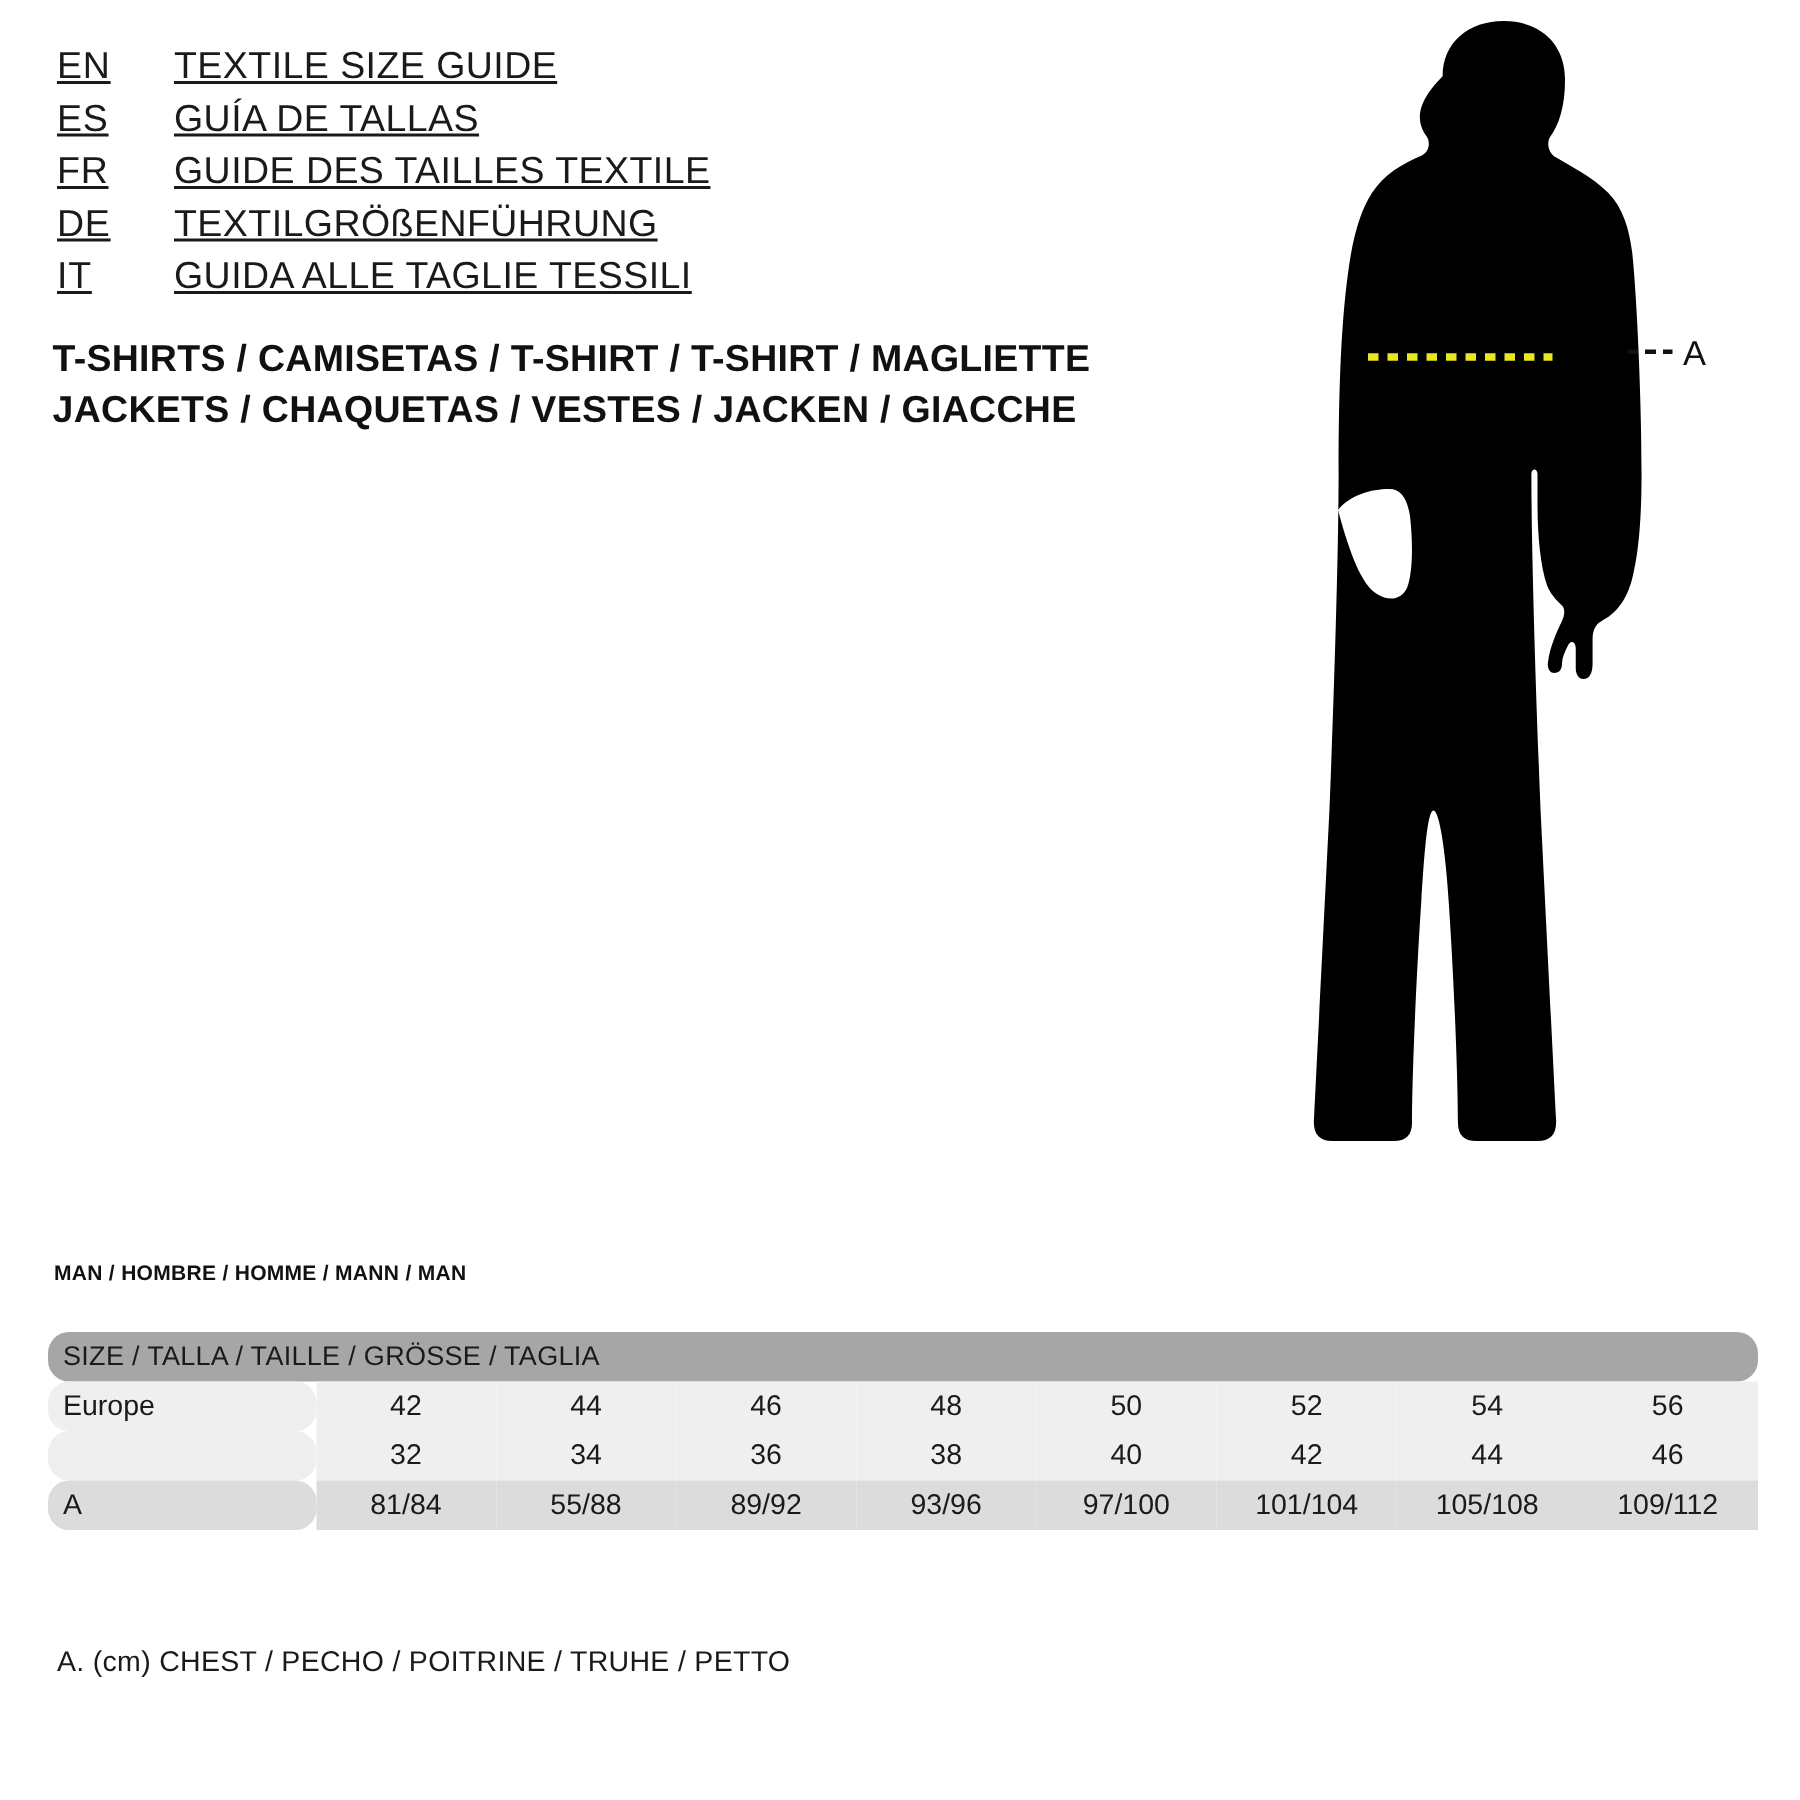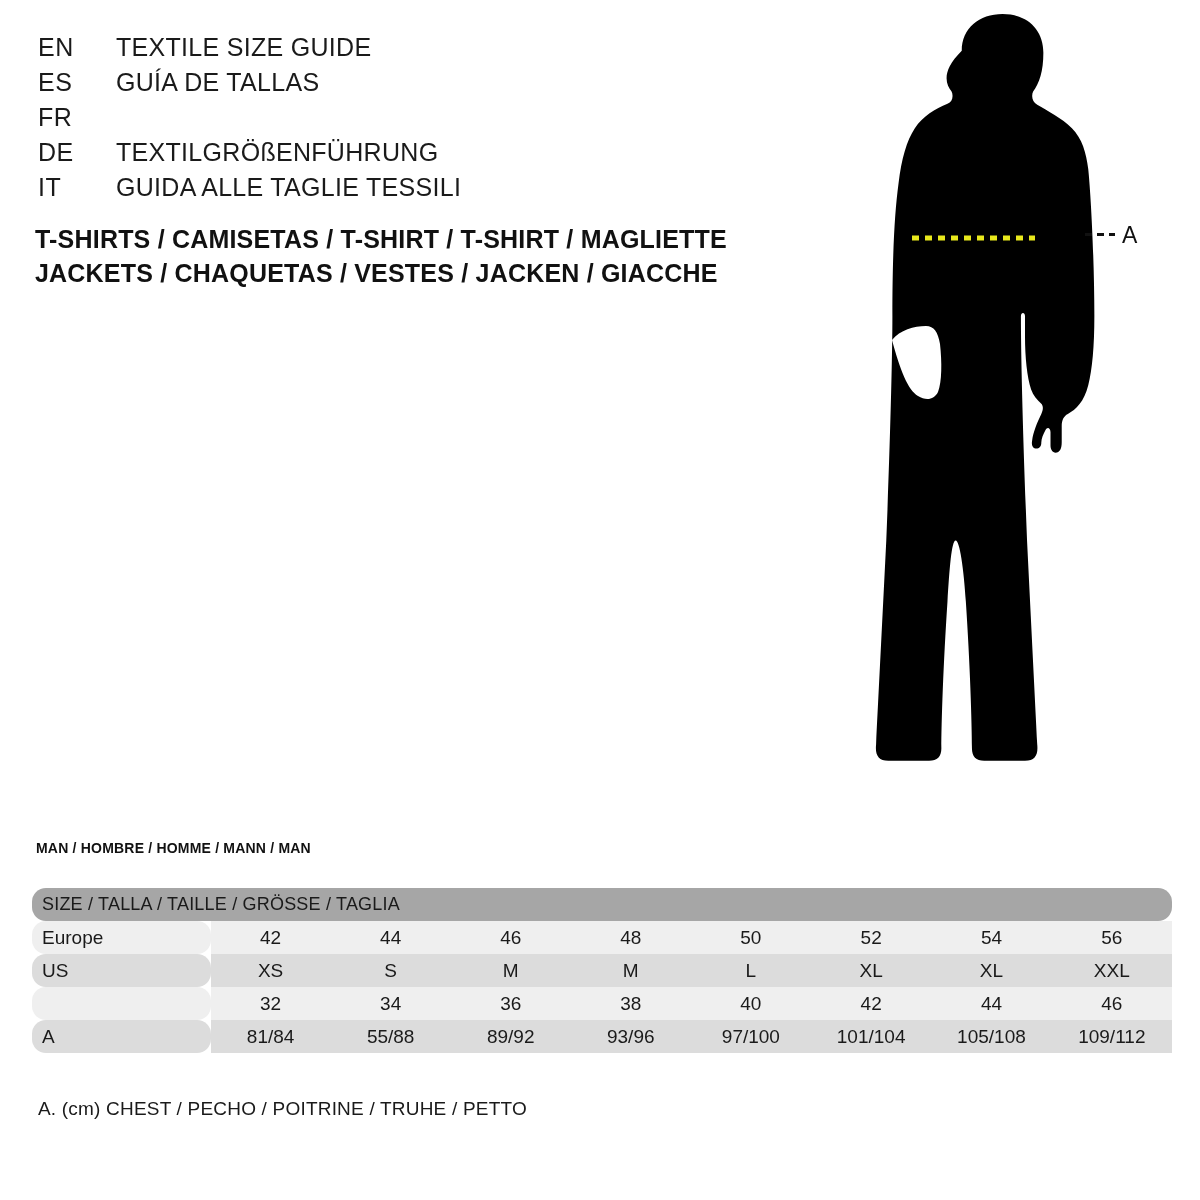--- a/index.html
+++ b/index.html
@@ -18,22 +18,23 @@
 
   
   .lang-block {
     position: absolute;
     left: 38px;
     top: 30px;
     width: 740px;
   }
   .lang-row {
     display: flex;
-    align-items: center;
+    align-items: flex-start;
     height: 35px;
+    text-decoration: underline;
   }
   .lang-code {
     width: 78px;
     font-size: 25px;
     letter-spacing: 0.5px;
     color: #1a1a1a;
   }
   .lang-text {
     font-size: 25px;
     letter-spacing: 0.3px;
@@ -139,20 +140,21 @@
   <div class="lang-row">
     <span class="lang-code">EN</span>
     <span class="lang-text">TEXTILE SIZE GUIDE</span>
   </div>
   <div class="lang-row">
     <span class="lang-code">ES</span>
     <span class="lang-text">GUÍA DE TALLAS</span>
   </div>
   <div class="lang-row">
     <span class="lang-code">FR</span>
+    <span class="lang-text">GUIDE DES TAILLES TEXTILE</span>
   </div>
   <div class="lang-row">
     <span class="lang-code">DE</span>
     <span class="lang-text">TEXTILGRÖßENFÜHRUNG</span>
   </div>
   <div class="lang-row">
     <span class="lang-code">IT</span>
     <span class="lang-text">GUIDA ALLE TAGLIE TESSILI</span>
   </div>
 </div>
@@ -239,31 +241,20 @@
       <td class="label-cell">Europe</td>
       <td class="val-cell">42</td>
       <td class="val-cell">44</td>
       <td class="val-cell">46</td>
       <td class="val-cell">48</td>
       <td class="val-cell">50</td>
       <td class="val-cell">52</td>
       <td class="val-cell">54</td>
       <td class="val-cell">56</td>
     </tr>
-    <tr class="row-dark">
-      <td class="label-cell">US</td>
-      <td class="val-cell">XS</td>
-      <td class="val-cell">S</td>
-      <td class="val-cell">M</td>
-      <td class="val-cell">M</td>
-      <td class="val-cell">L</td>
-      <td class="val-cell">XL</td>
-      <td class="val-cell">XL</td>
-      <td class="val-cell">XXL</td>
-    </tr>
     <tr class="row-light">
       <td class="label-cell"></td>
       <td class="val-cell">32</td>
       <td class="val-cell">34</td>
       <td class="val-cell">36</td>
       <td class="val-cell">38</td>
       <td class="val-cell">40</td>
       <td class="val-cell">42</td>
       <td class="val-cell">44</td>
       <td class="val-cell">46</td>

